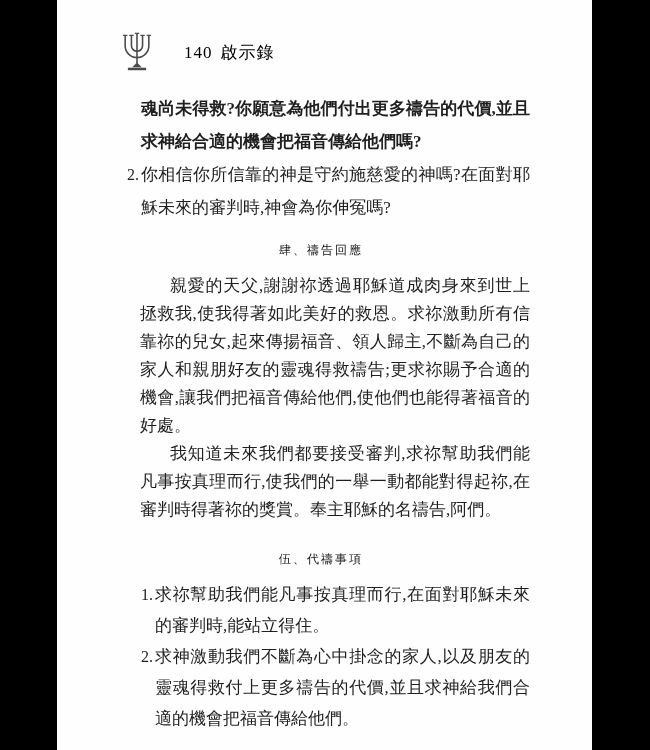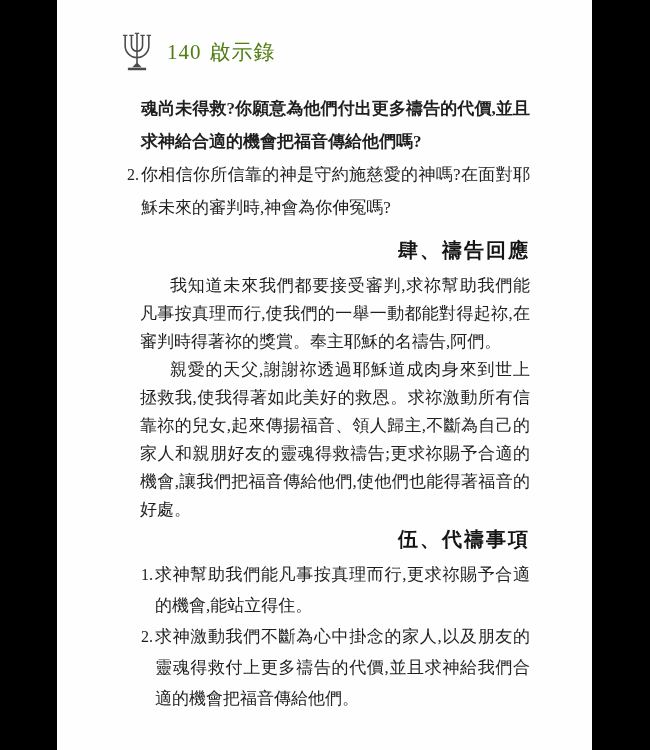--- a/index.html
+++ b/index.html
@@ -29,24 +29,24 @@
     left: 63px;
     display: flex;
     align-items: center;
   }
   .header .menorah {
     width: 34px;
     height: 44px;
     display: block;
   }
   .header-text {
-    margin-left: 13px;
-    font-size: 21px;
+    margin-left: 30px;
+    font-size: 17px;
     letter-spacing: 1px;
-    color: #4d7c0f;
+    color: #000000;
     white-space: nowrap;
   }
   .header-text .pagenum {
     margin-right: 8px;
   }
   .content {
     position: absolute;
     top: 92px;
     left: 70px;
     width: 403px;
@@ -64,39 +64,39 @@
   .hang-item .num {
     flex: 0 0 14px;
     font-size: 16px;
     letter-spacing: 0;
   }
   .hang-item .itext {
     flex: 1;
     text-align: justify;
   }
   h2.sec-heading {
-    font-size: 20px;
-    font-weight: 700;
+    font-size: 12px;
+    font-weight: 400;
     letter-spacing: 2px;
     color: #141414;
     margin: 13px 0 0 -15px;
     line-height: 27px;
-    text-align: right;
+    text-align: center;
   }
   .prayer {
     margin: 8px 0 0 13px;
     width: 390px;
     line-height: 28px;
   }
   .prayer p {
     margin: 0;
     text-indent: 30px;
   }
   h2.sec-heading.second {
-    margin-top: 2px;
+    margin-top: 22px;
   }
   .intercession-list {
     margin: 6px 0 0 14px;
     width: 389px;
     line-height: 31px;
   }
 </style>
 </head>
 <body>
 
@@ -127,30 +127,30 @@
     <div class="intro-cont">魂尚未得救?你願意為他們付出更多禱告的代價,並且求神給合適的機會把福音傳給他們嗎?</div>
 
     <div class="hang-item">
       <span class="num">2.</span>
       <span class="itext">你相信你所信靠的神是守約施慈愛的神嗎?在面對耶穌未來的審判時,神會為你伸冤嗎?</span>
     </div>
 
     <h2 class="sec-heading">肆、禱告回應</h2>
 
     <div class="prayer">
+      <p>親愛的天父,謝謝祢透過耶穌道成肉身來到世上拯救我,使我得著如此美好的救恩。求祢激動所有信靠祢的兒女,起來傳揚福音、領人歸主,不斷為自己的家人和親朋好友的靈魂得救禱告;更求祢賜予合適的機會,讓我們把福音傳給他們,使他們也能得著福音的好處。</p>
       <p>我知道未來我們都要接受審判,求祢幫助我們能凡事按真理而行,使我們的一舉一動都能對得起祢,在審判時得著祢的獎賞。奉主耶穌的名禱告,阿們。</p>
-      <p>親愛的天父,謝謝祢透過耶穌道成肉身來到世上拯救我,使我得著如此美好的救恩。求祢激動所有信靠祢的兒女,起來傳揚福音、領人歸主,不斷為自己的家人和親朋好友的靈魂得救禱告;更求祢賜予合適的機會,讓我們把福音傳給他們,使他們也能得著福音的好處。</p>
     </div>
 
     <h2 class="sec-heading second">伍、代禱事項</h2>
 
     <div class="intercession-list">
       <div class="hang-item">
         <span class="num">1.</span>
-        <span class="itext">求神幫助我們能凡事按真理而行,更求祢賜予合適的機會,能站立得住。</span>
+        <span class="itext">求祢幫助我們能凡事按真理而行,在面對耶穌未來的審判時,能站立得住。</span>
       </div>
       <div class="hang-item">
         <span class="num">2.</span>
         <span class="itext">求神激動我們不斷為心中掛念的家人,以及朋友的靈魂得救付上更多禱告的代價,並且求神給我們合適的機會把福音傳給他們。</span>
       </div>
     </div>
 
   </div>
 </div>
 

